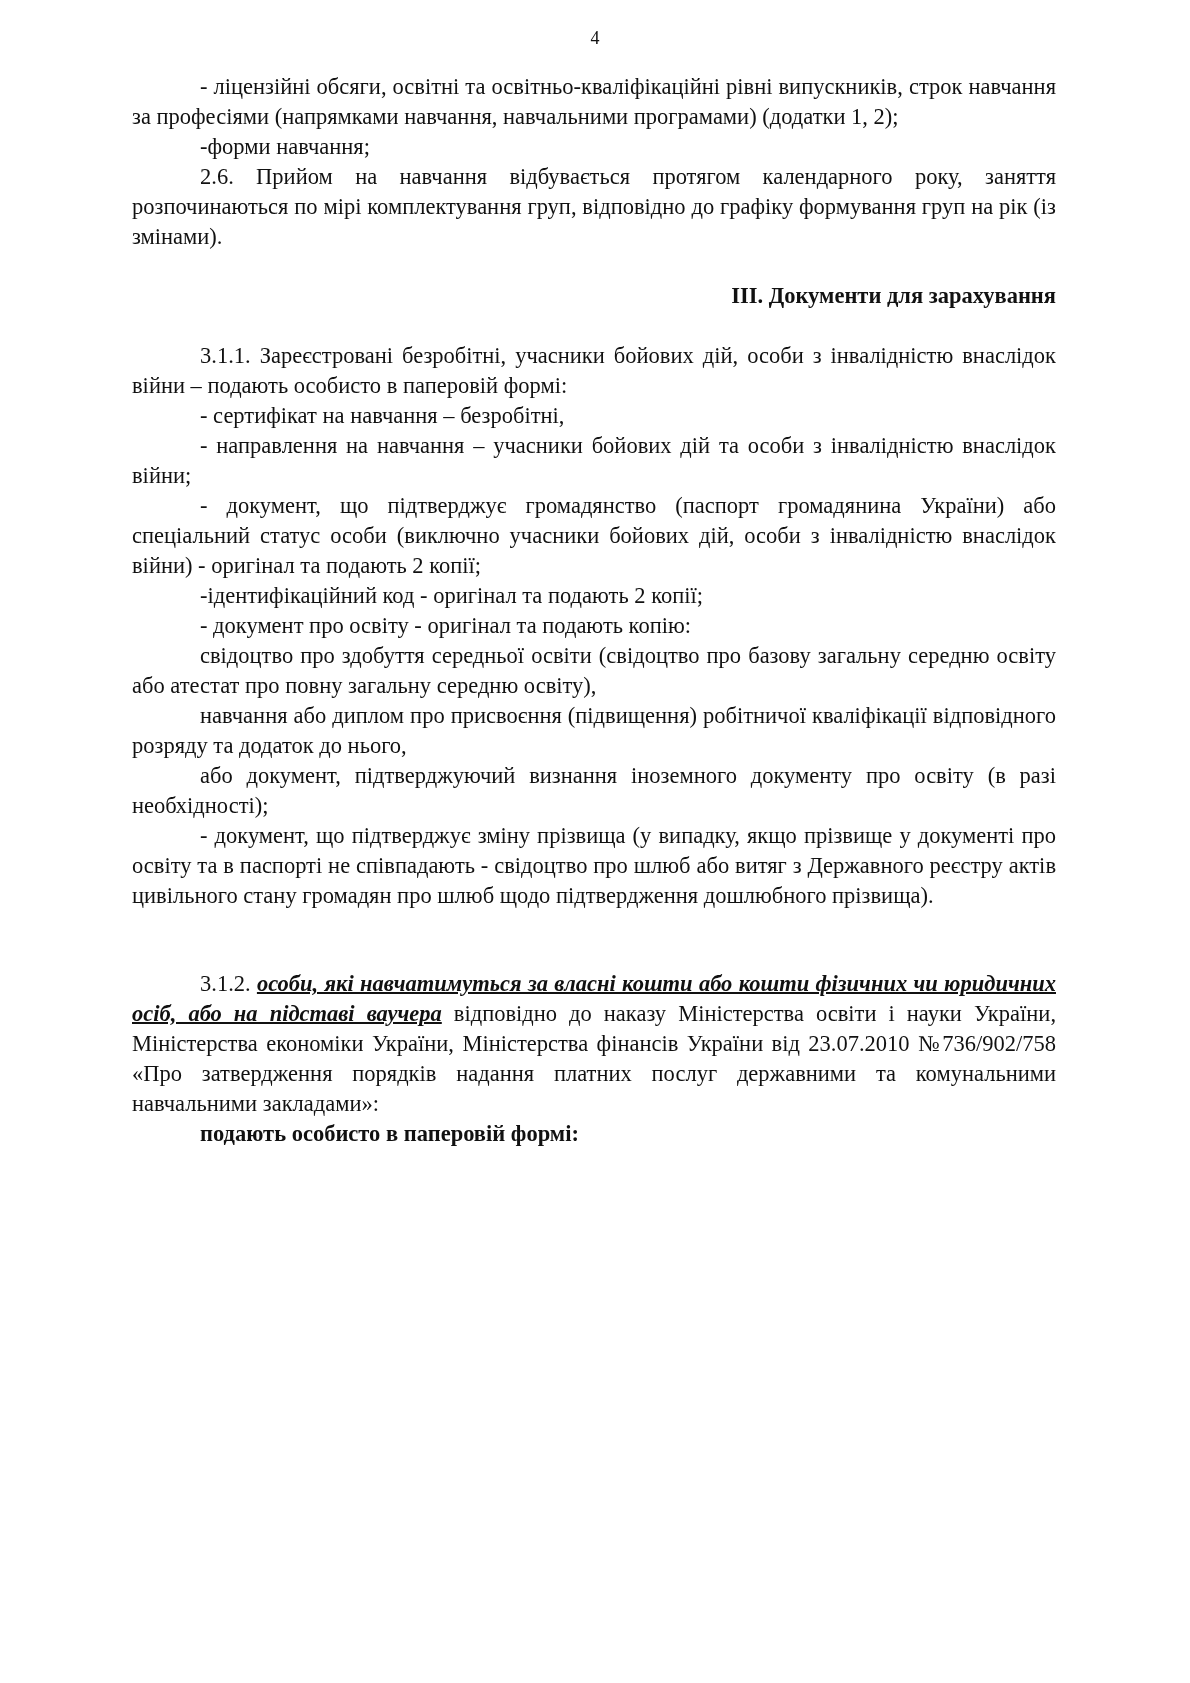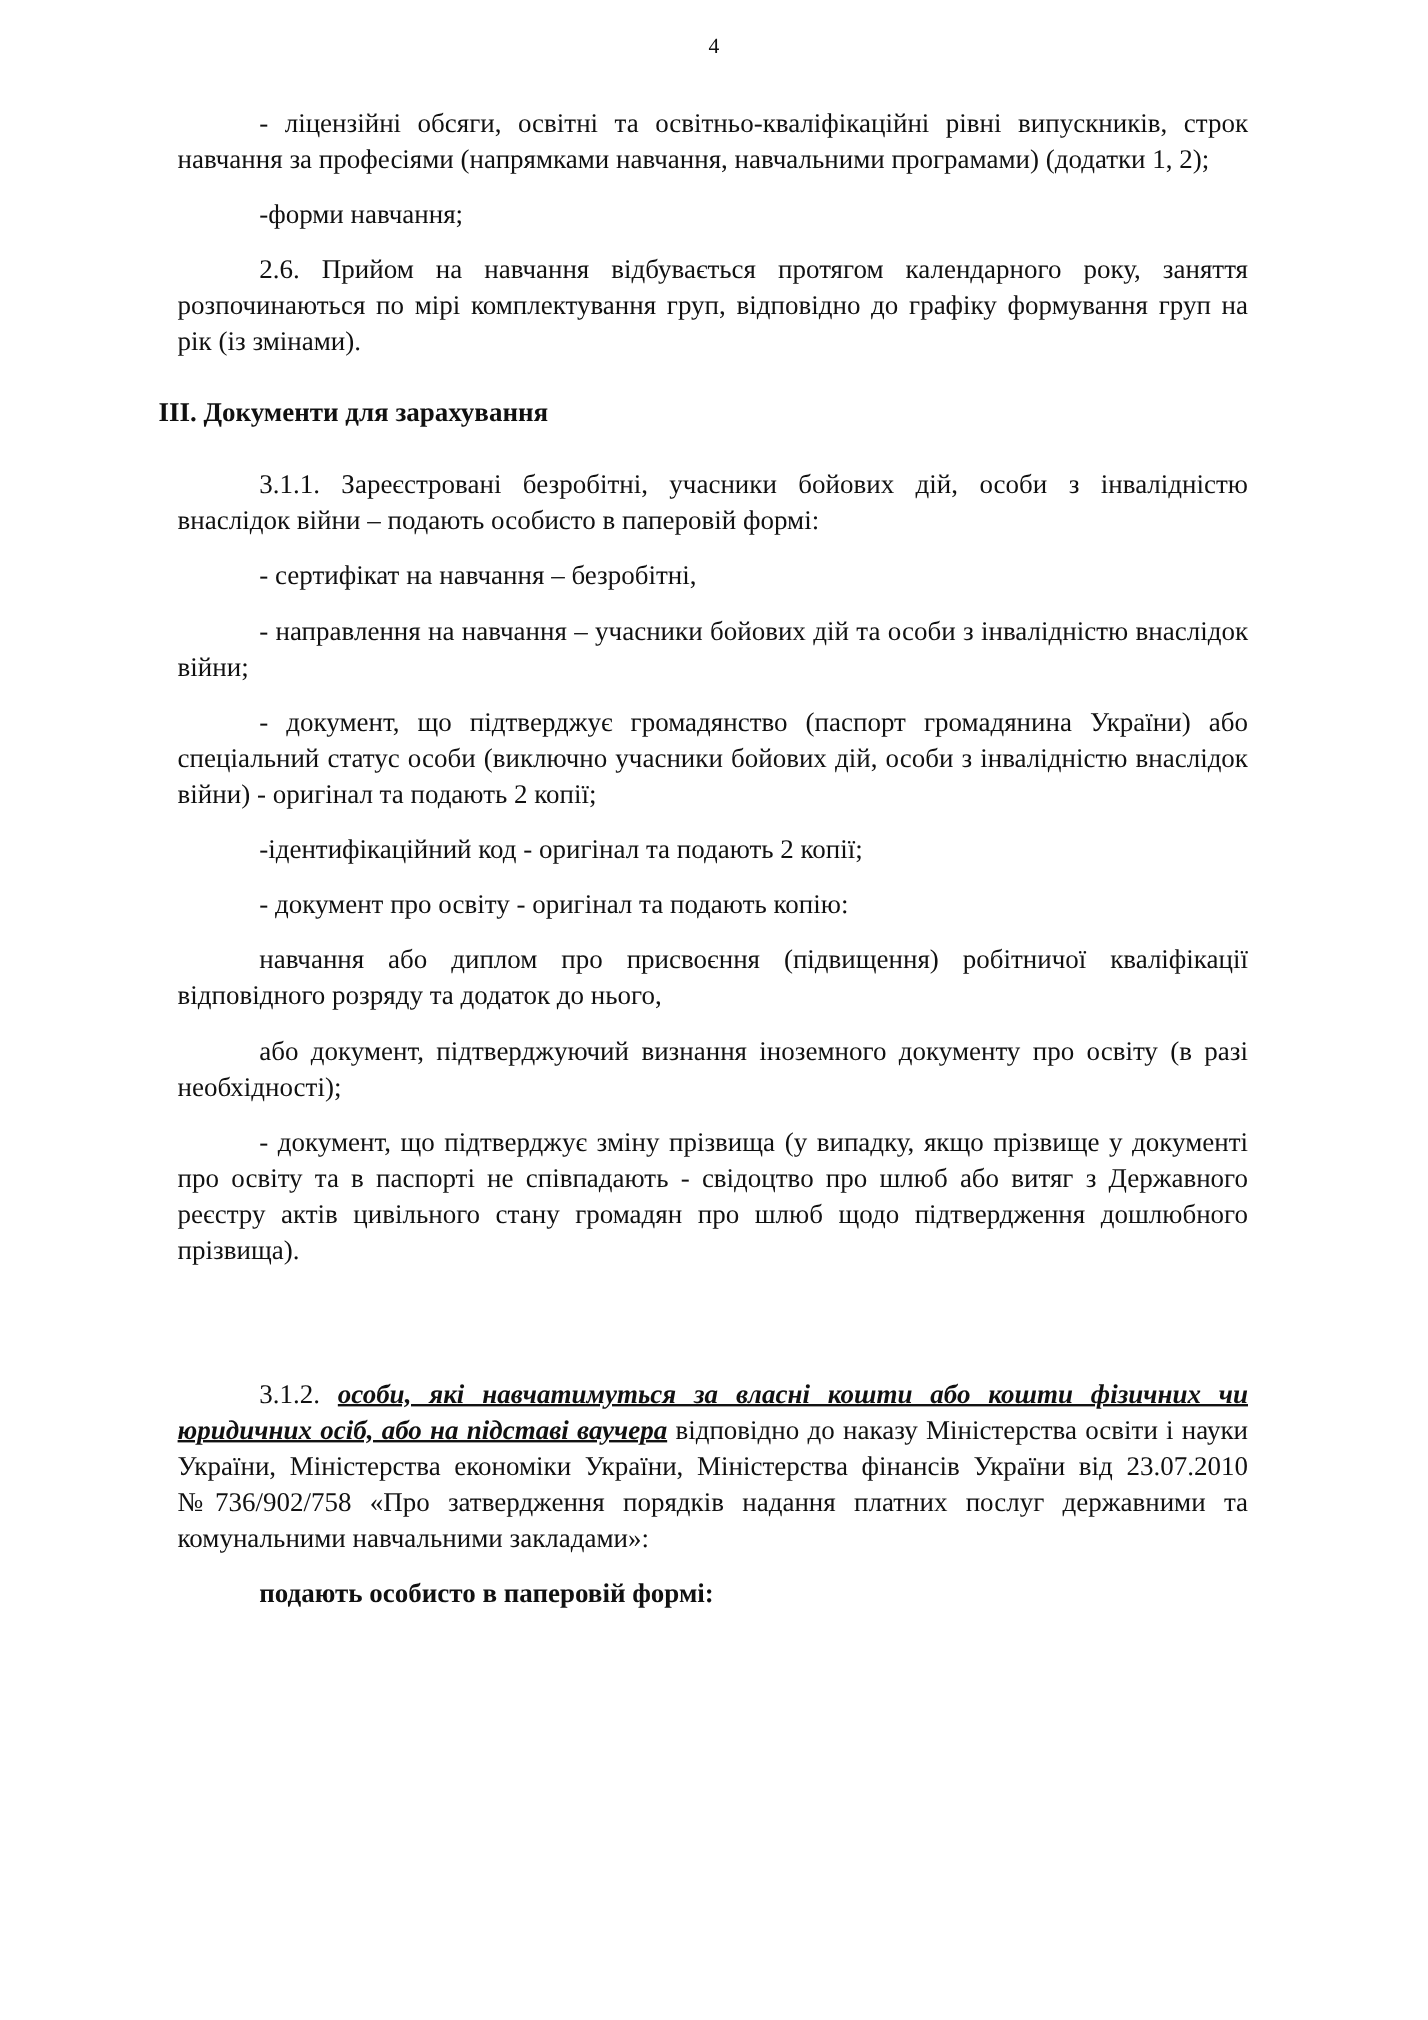--- a/index.html
+++ b/index.html
@@ -11,24 +11,24 @@
       font-size: 22.5px;
     }
     .page-number {
       position: absolute; top: 28px; left: 0; width: 1190px; text-align: center;
       font-size: 18px;
     }
     .content {
       position: absolute; left: 132px; top: 72px; width: 924px;
       line-height: 30px;
     }
-    p { margin: 16px; text-align: justify; }
+    p { margin: 0; text-align: justify; }
     .indent { text-indent: 68px; }
     .heading {
-      text-align: left; font-weight: bold; margin: 29px 0 30px 0;
+      text-align: right; font-weight: bold; margin: 29px 0 30px 0;
       font-size: 22.5px;
     }
     .bold { font-weight: bold; }
     .bi-u { font-weight: bold; font-style: italic; text-decoration: underline; text-decoration-thickness: 2px; }
     .gap { height: 30px; }
     .gap-small { height: 28px; }
   </style>
 </head>
 <body>
 
@@ -42,20 +42,21 @@
 
     <p class="heading">ІІІ. Документи для зарахування</p>
 
     <p class="indent">3.1.1. Зареєстровані безробітні, учасники бойових дій, особи з інвалідністю внаслідок війни – подають особисто в паперовій формі:</p>
     <p class="indent">-  сертифікат на навчання – безробітні,</p>
     <p class="indent">-  направлення на навчання – учасники бойових дій та особи з інвалідністю внаслідок війни;</p>
 
     <p class="indent">- документ, що підтверджує громадянство (паспорт громадянина України) або спеціальний статус особи (виключно учасники бойових дій, особи з інвалідністю внаслідок війни) - оригінал та подають 2 копії;</p>
     <p class="indent">-ідентифікаційний код - оригінал та подають 2 копії;</p>
     <p class="indent">-  документ про освіту - оригінал та подають копію:</p>
+    <p class="indent">свідоцтво про здобуття середньої освіти (свідоцтво про базову загальну середню освіту або атестат про повну загальну середню освіту),</p>
     <p class="indent">навчання або диплом про присвоєння (підвищення) робітничої кваліфікації відповідного розряду та додаток до нього,</p>
     <p class="indent">або документ, підтверджуючий визнання іноземного документу про освіту (в разі необхідності);</p>
     <p class="indent">-  документ, що підтверджує зміну прізвища (у випадку, якщо прізвище у документі про освіту та в паспорті не співпадають - свідоцтво про шлюб або витяг з Державного реєстру актів цивільного стану громадян про шлюб щодо підтвердження дошлюбного прізвища).</p>
 
     <div class="gap"></div>
     <div class="gap-small"></div>
 
     <p class="indent"><span>3.1.2. </span><span class="bi-u">особи, які навчатимуться за власні кошти або кошти фізичних чи юридичних осіб, або на підставі ваучера</span><span> відповідно до наказу Міністерства освіти і науки України, Міністерства економіки України, Міністерства фінансів України від 23.07.2010 №736/902/758 «Про затвердження порядків надання платних послуг державними та комунальними навчальними закладами»:</span></p>
 
     <p class="indent bold">подають особисто в паперовій формі:</p>

